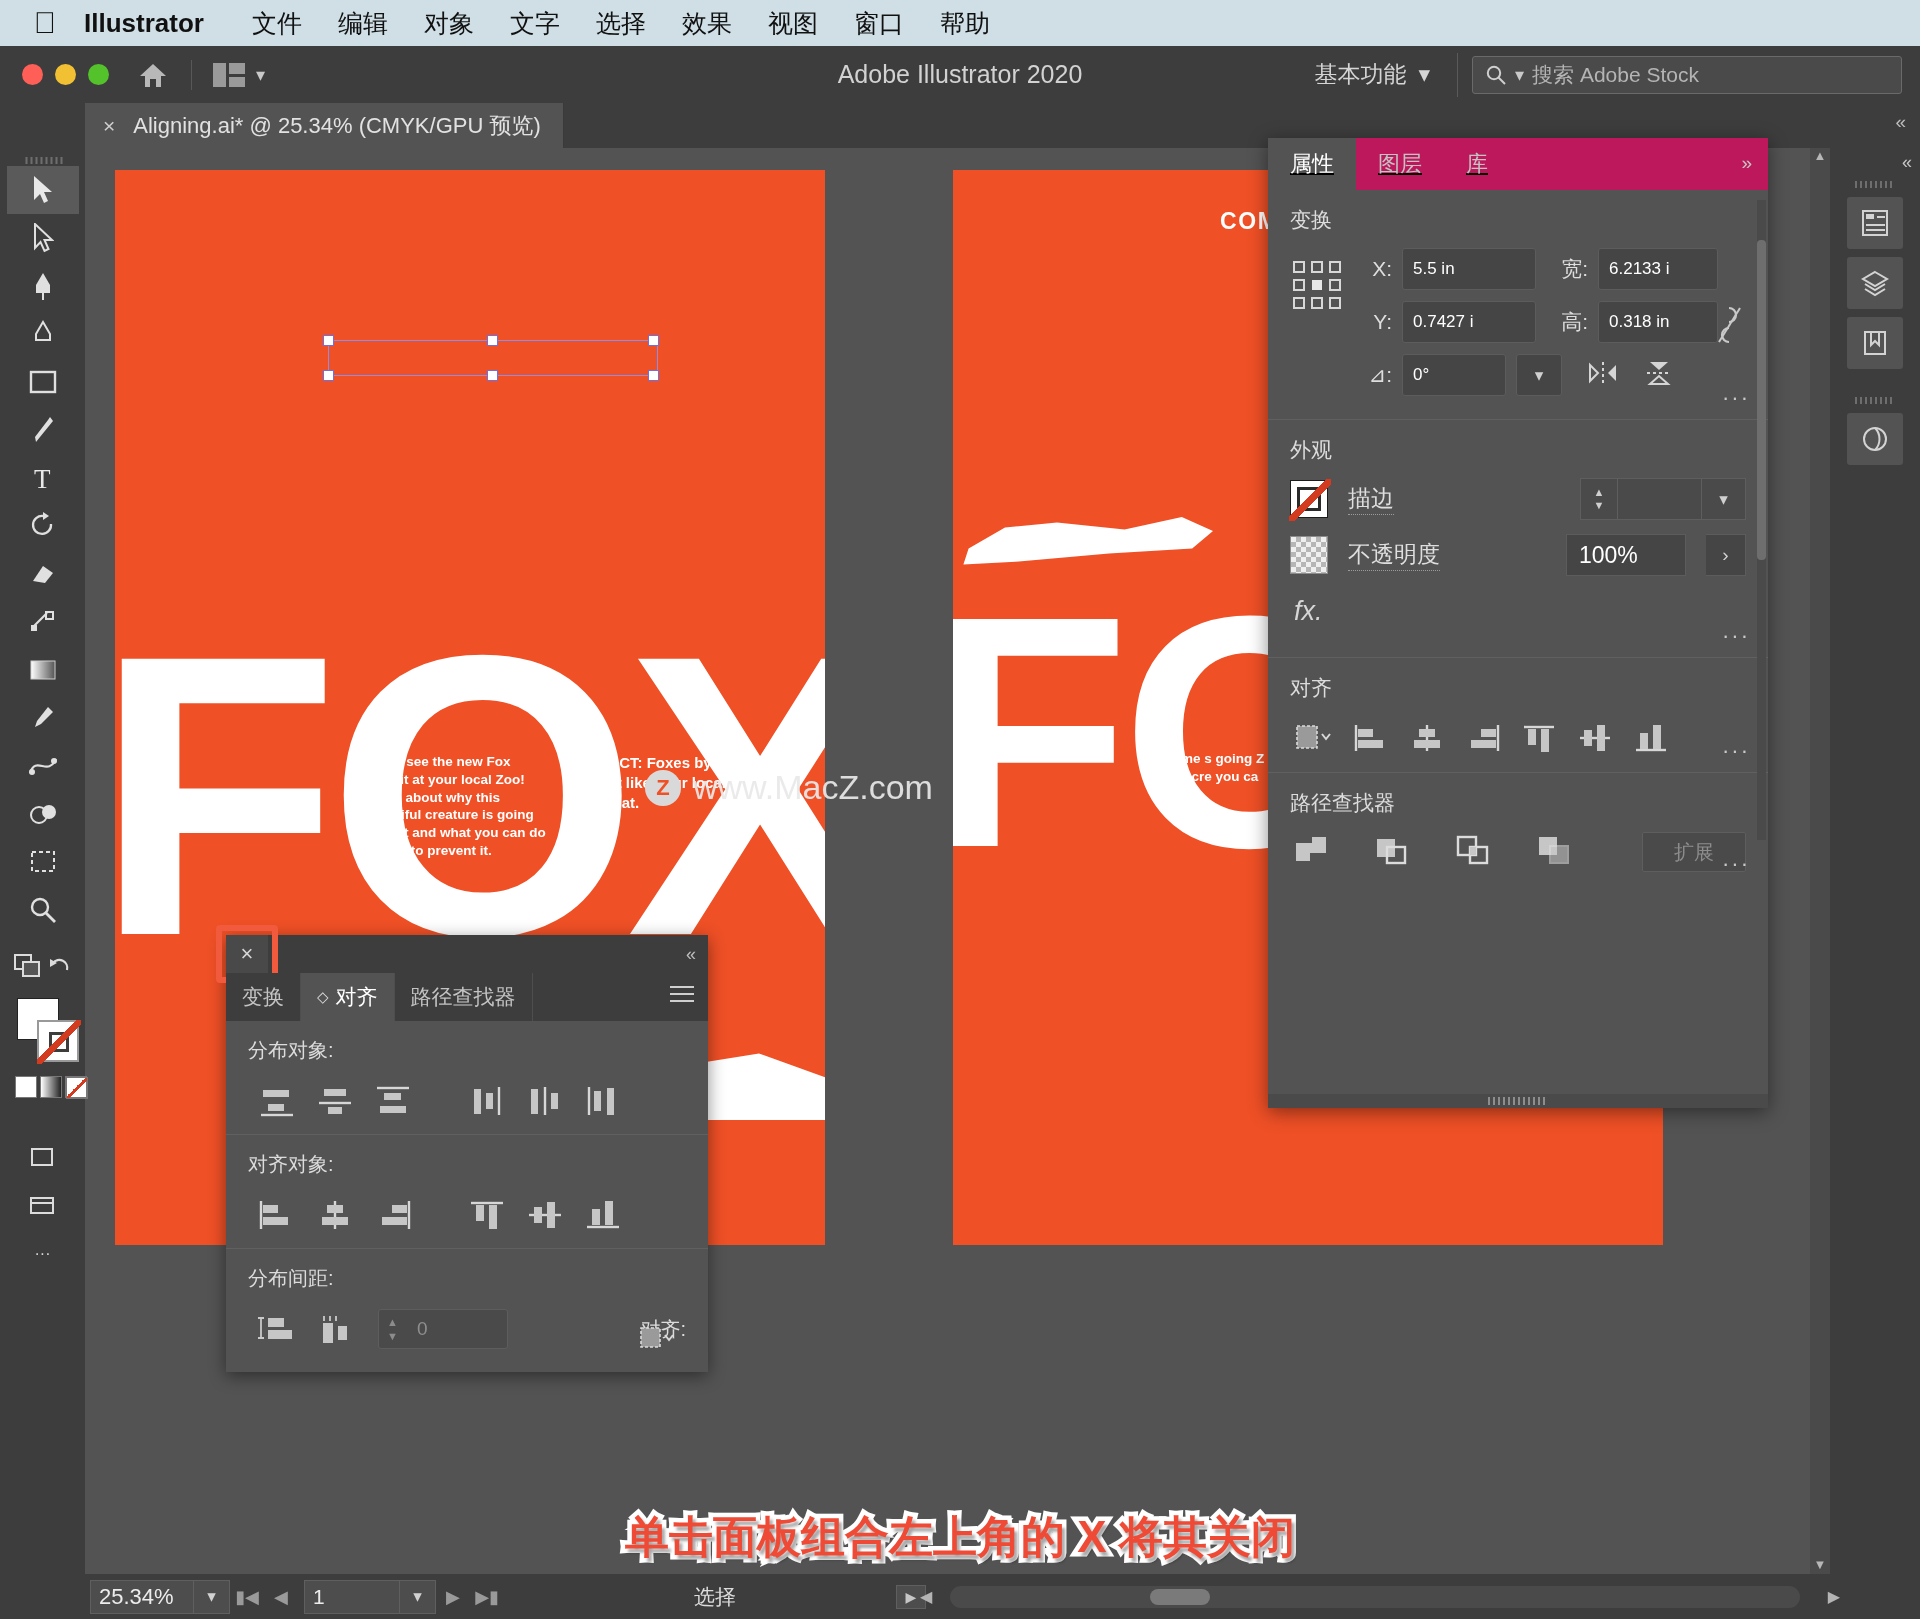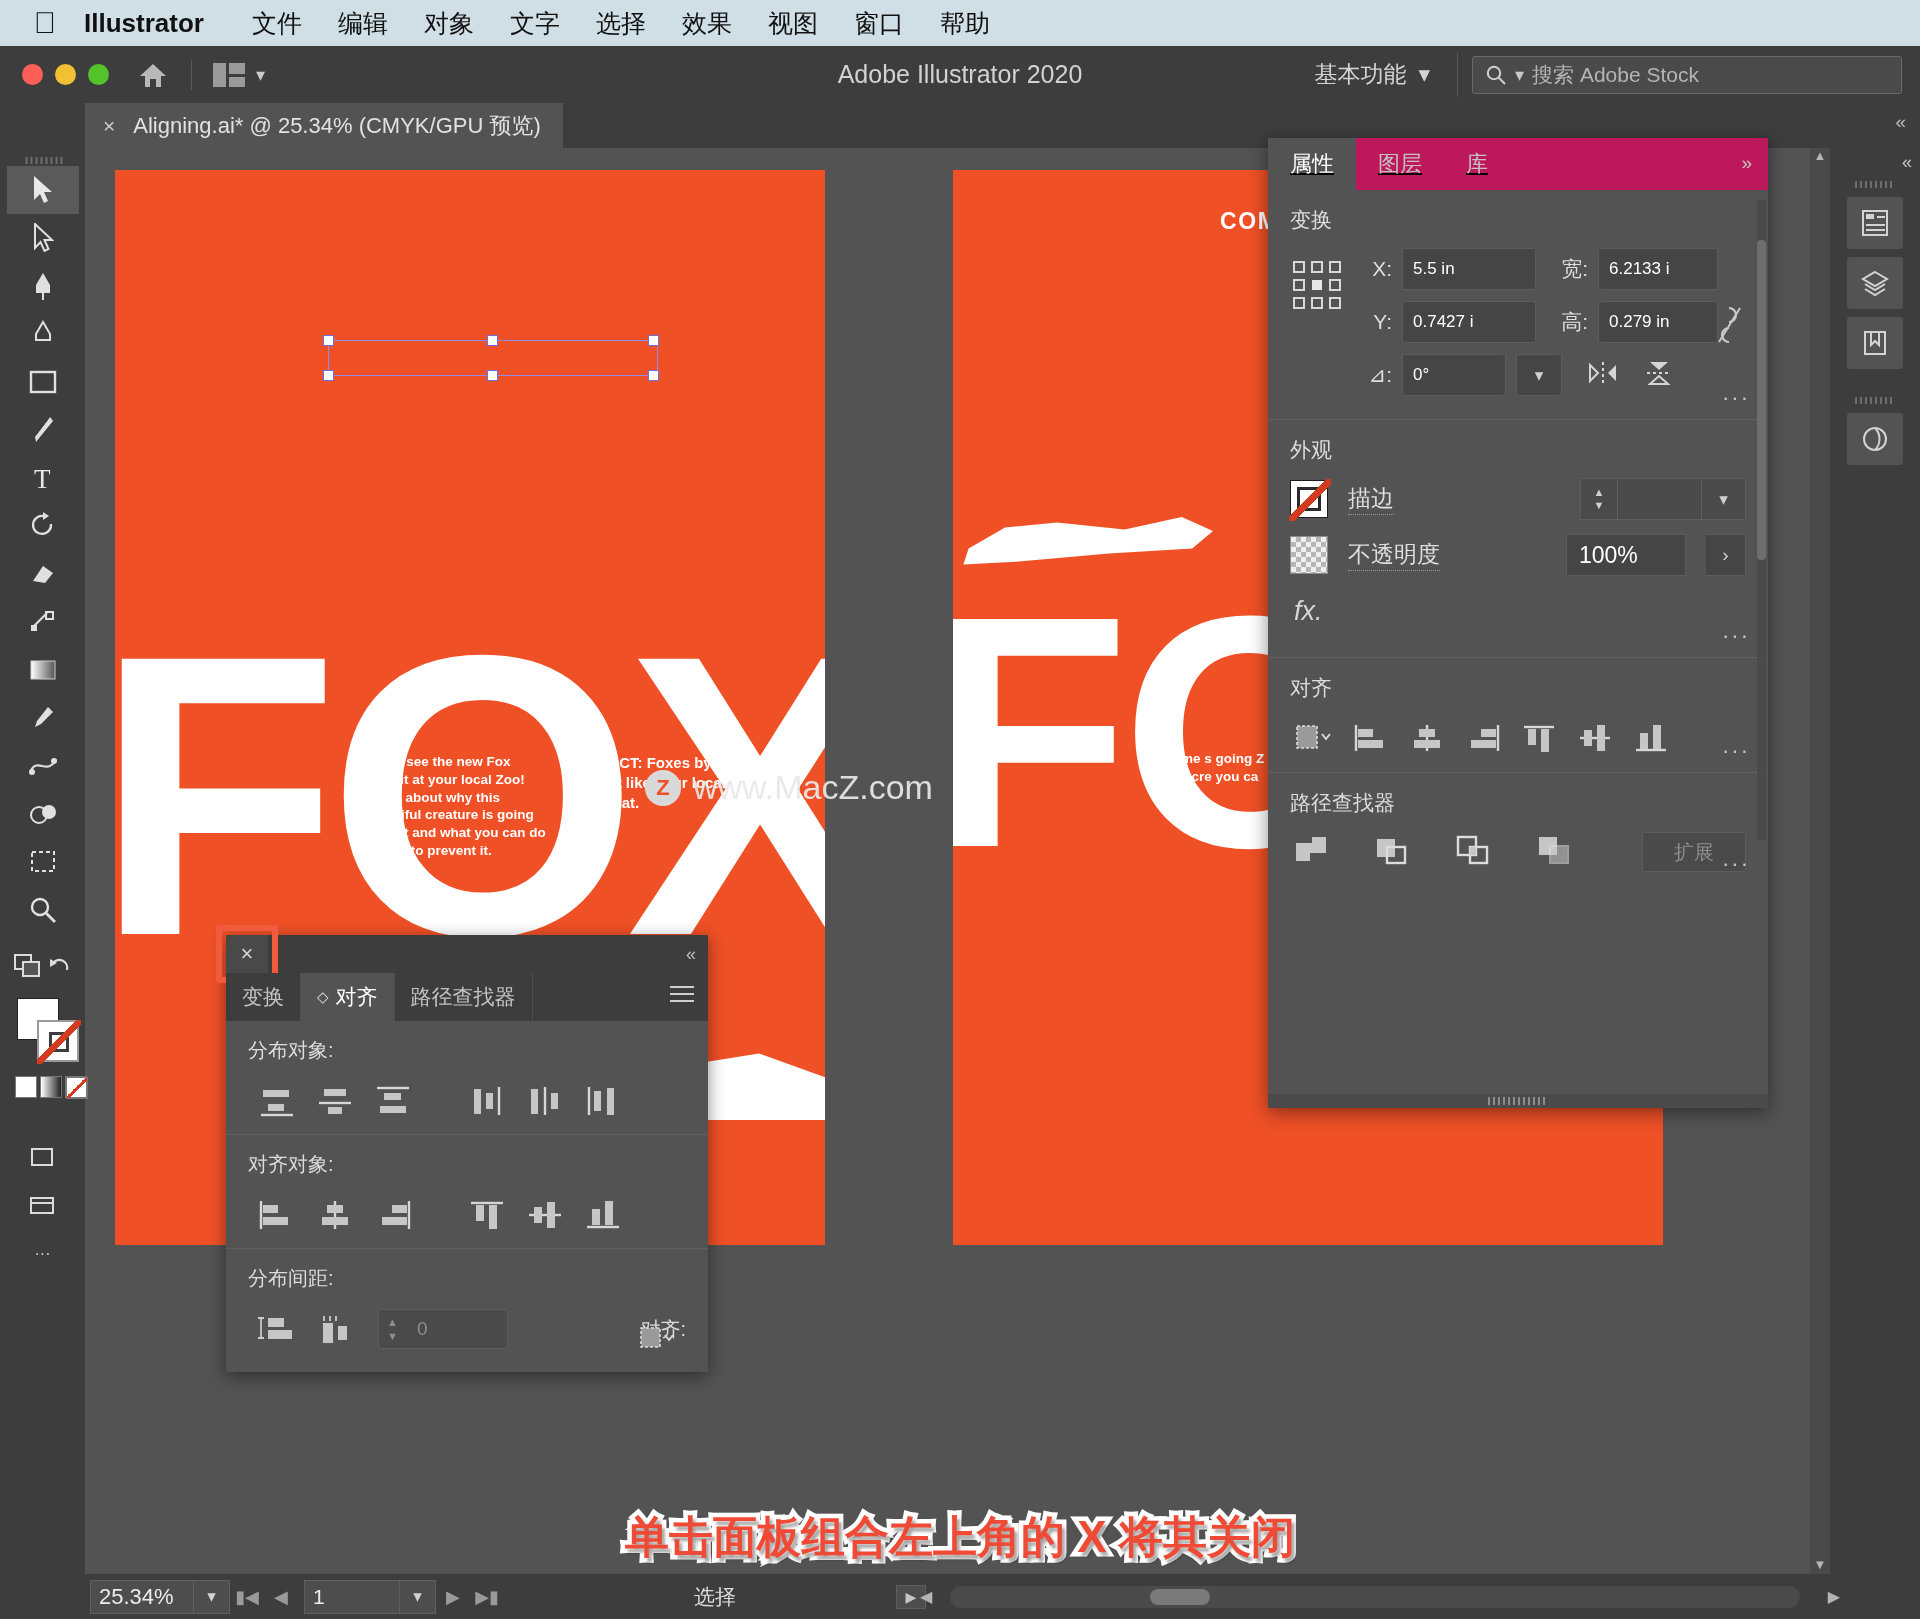--- a/index.html
+++ b/index.html
@@ -730,21 +730,21 @@
                 <span>6.2133 i</span>
               </div>
           </div>
           <div class="xf-row">
             <span class="xf-lbl">Y:</span>
             <div class="xf-inp w100">
                 <span>0.7427 i</span>
               </div>
             <span class="xf-lbl wide">高:</span>
             <div class="xf-inp w110">
-                <span>0.279 in</span>
+                <span>0.318 in</span>
               </div>
           </div>
           <div class="xf-row">
             <span class="xf-lbl">⊿:</span>
             <div class="xf-inp" style="width:104px">
                 <span>0°</span>
               </div>
             <div class="xf-sel">▾</div>
             <div class="flip-btns">
               <span>

